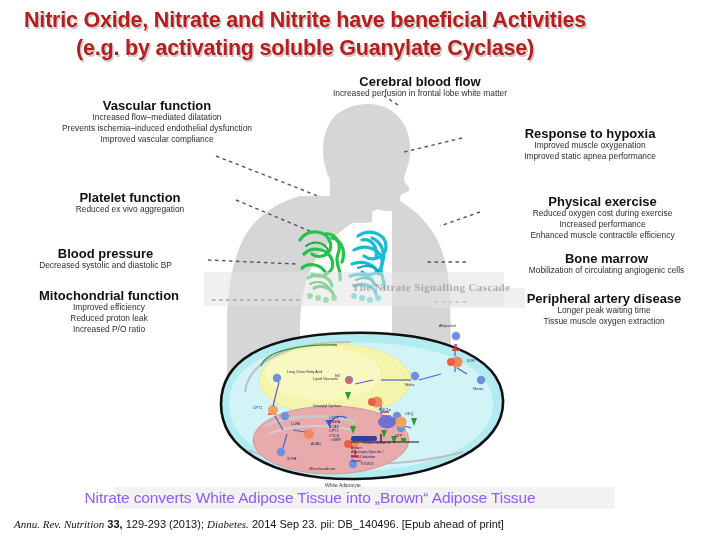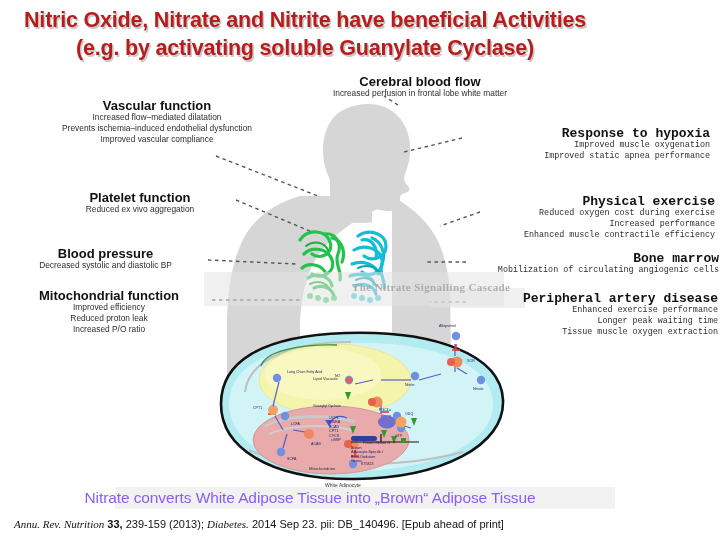--- a/index.html
+++ b/index.html
@@ -24,21 +24,21 @@
   }
   .title .l2{display:block;}
 
   
   .sil{position:absolute;left:0;top:0;width:720px;height:540px;pointer-events:none;}
 
   
   .ann{position:absolute;color:#231f20;}
   .ann .hd{font-weight:700;font-size:13px;line-height:12px;color:#111;}
   .ann .ln{font-size:8.4px;line-height:11px;color:#2e2e2e;}
-  .ann.right{text-align:right;font-family:Liberation Mono, monospace;}
+  .ann.right{text-align:center;}
   .ann.center{text-align:center;}
 
   
   .wm{
     position:absolute;left:352px;top:281px;
     font-size:11px;font-weight:700;color:#9a9a9a;
     letter-spacing:0.4px;
     font-family:"Liberation Serif",serif;
     opacity:.75;
   }
@@ -304,21 +304,21 @@
     <div class="ln">Prevents ischemia–induced endothelial dysfunction</div>
     <div class="ln">Improved vascular compliance</div>
   </div>
 
   <div class="ann right" style="left:470px;top:128px;width:240px;">
     <div class="hd">Response to hypoxia</div>
     <div class="ln">Improved muscle oxygenation</div>
     <div class="ln">Improved static apnea performance</div>
   </div>
 
-  <div class="ann center" style="left:40px;top:192px;width:200px;">
+  <div class="ann center" style="left:30px;top:192px;width:200px;">
     <div class="hd">Platelet function</div>
     <div class="ln">Reduced ex vivo aggregation</div>
   </div>
 
   <div class="ann center" style="left:8px;top:248px;width:195px;">
     <div class="hd">Blood pressure</div>
     <div class="ln">Decreased systolic and diastolic BP</div>
   </div>
 
   <div class="ann right" style="left:490px;top:196px;width:225px;">
@@ -335,29 +335,28 @@
 
   <div class="ann center" style="left:14px;top:290px;width:190px;">
     <div class="hd">Mitochondrial function</div>
     <div class="ln">Improved efficiency</div>
     <div class="ln">Reduced proton leak</div>
     <div class="ln">Increased P/O ratio</div>
   </div>
 
   <div class="ann right" style="left:490px;top:293px;width:228px;">
     <div class="hd">Peripheral artery disease</div>
-    <div class="ln">Enhanced exercise performance</div>
     <div class="ln">Longer peak waiting time</div>
     <div class="ln">Tissue muscle oxygen extraction</div>
   </div>
 
   <div class="cap-band"></div>
   <div class="caption">Nitrate converts White Adipose Tissue into „Brown“ Adipose Tissue</div>
 
   <div class="cite">
     <i>Annu. Rev. Nutrition</i>
     <b>33,</b>
-    <span>239-159 (2013);</span>
+    <span>129-293 (2013);</span>
     <i>Diabetes.</i>
     <span>2014 Sep 23. pii: DB_140496. [Epub ahead of print]</span>
   </div>
 
 </div>
 
 </body></html>

